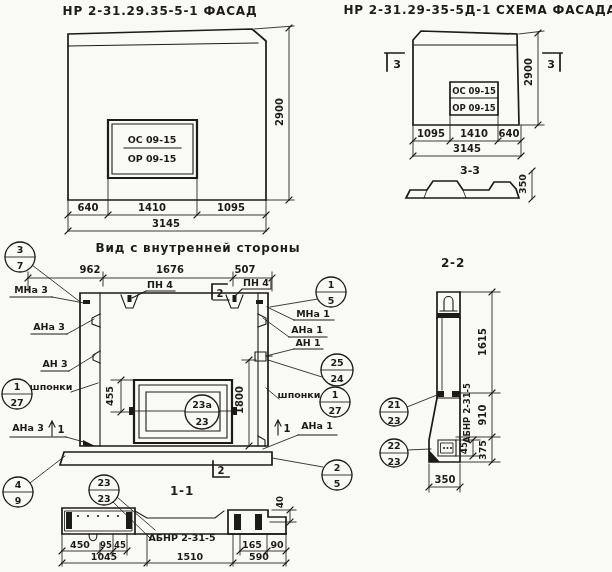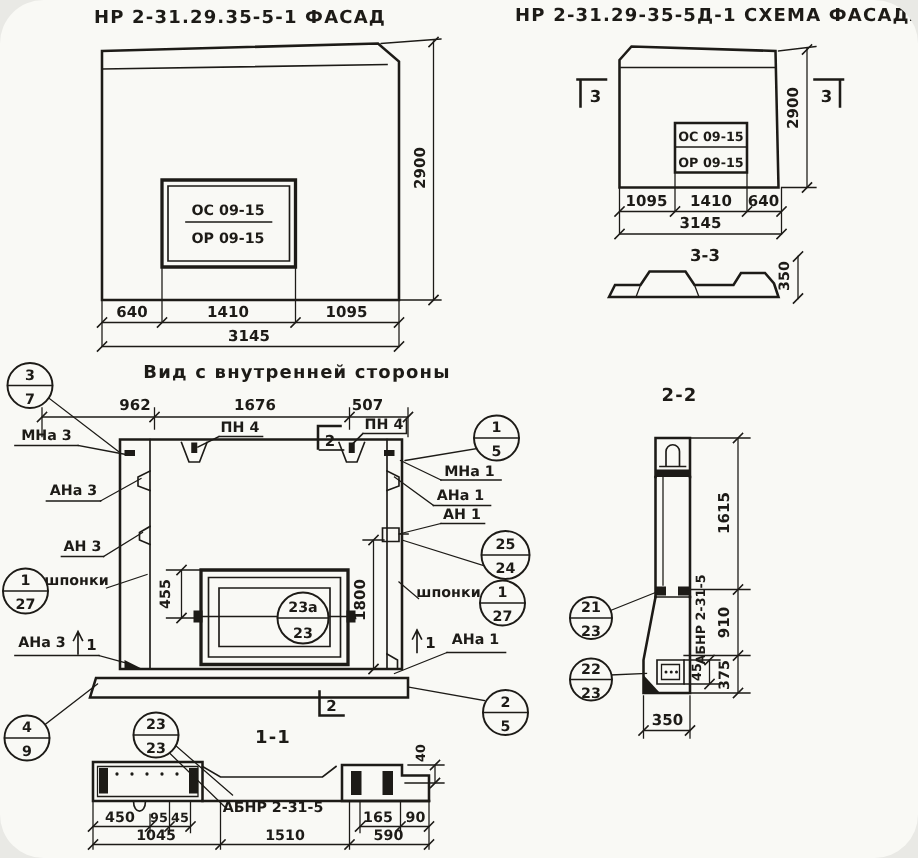--- a/index.html
+++ b/index.html
@@ -1,17 +1,17 @@
 <!DOCTYPE html>
 <html><head>
 <meta charset="utf-8">
 <style>
   html,body{margin:0;padding:0;background:#e9e9e5;}
   .sheet{width:612px;height:572px;background:#f9f9f5;position:relative;overflow:hidden;
-         font-family:"DejaVu Sans",sans-serif;border-radius:29px;}
+         font-family:"DejaVu Sans",sans-serif;}
   svg{display:block}
   svg text{fill:#1d1b17;font-family:"DejaVu Sans",sans-serif;font-weight:bold;text-anchor:middle;}
   .ln{stroke:#1d1b17;fill:none;stroke-linecap:square;}
   .w08{stroke-width:.85}.w1{stroke-width:1.1}.w13{stroke-width:1.3}.w15{stroke-width:1.7}.w2{stroke-width:2.2}
   .fill{fill:#1d1b17;stroke:none}
   .paper{fill:#f9f9f5}
   .t12{font-size:12px;letter-spacing:.8px}.t11{font-size:11px}.t10{font-size:10px}
   .t9{font-size:9.5px}.t8{font-size:8.5px}
 </style>
 </head>

